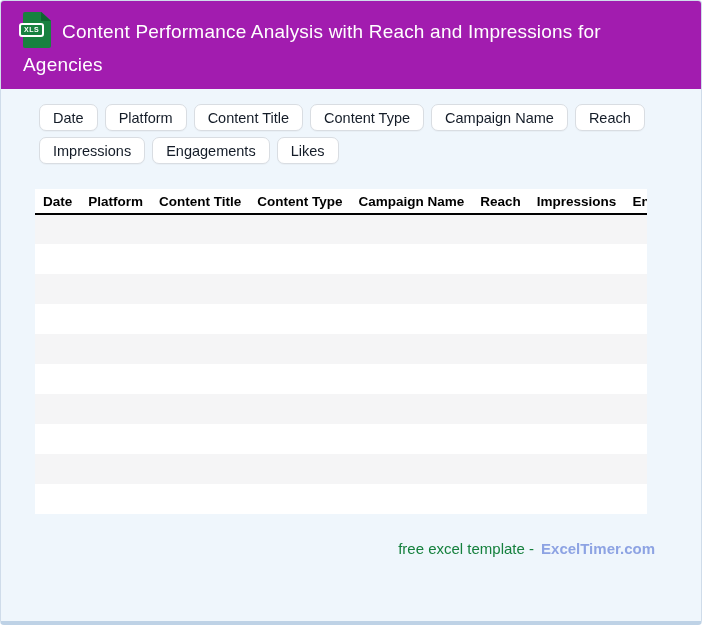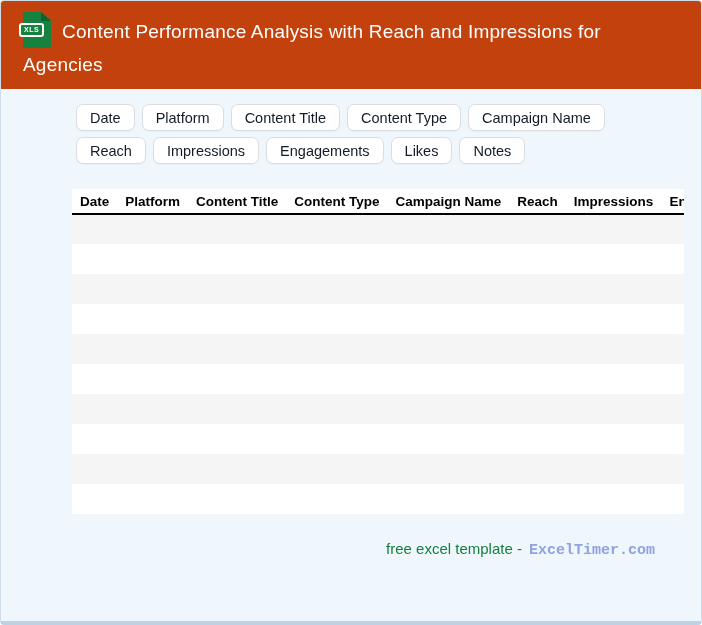--- a/index.html
+++ b/index.html
@@ -12,21 +12,21 @@
     width: 702px;
     height: 625px;
     background: #eff6fc;
     border: 1px solid #cfdcea;
     border-bottom: 4px solid #bed2e6;
     border-radius: 4px;
     overflow: hidden;
   }
   
   .header {
-    background: #c2410c;
+    background: #a21caf;
     height: 88px;
     padding: 11px 22px 0 22px;
     color: #ffffff;
   }
   .header-line {
     font-size: 19px;
     font-weight: 500;
     line-height: 33px;
     letter-spacing: 0.2px;
   }
@@ -61,22 +61,21 @@
     border-radius: 3px;
     color: #ffffff;
     font-size: 7px;
     font-weight: 700;
     line-height: 8px;
     padding: 1px 3px;
     letter-spacing: 0.5px;
   }
   
   .main {
-    padding: 15px 24px 0 54px;
-    margin-left: 17px;
+    padding: 15px 24px 0 34px;
   }
   .chips {
     display: flex;
     flex-wrap: wrap;
     gap: 6px 7px;
     padding-left: 4px;
   }
   .chip {
     background: #ffffff;
     border: 1px solid #d9dde2;
@@ -127,21 +126,20 @@
     font-size: 15px;
   }
   .footer-text {
     color: #15803d;
   }
   .footer-brand {
     color: #8da3e3;
     font-weight: 700;
     margin-left: 7px;
     text-decoration: none;
-    font-family: Liberation Mono, monospace;
   }
 </style>
 </head>
 <body>
 
 <div class="card">
 
   <div class="header">
     <div class="header-line">
       <span class="file-icon">
@@ -157,21 +155,20 @@
     <div class="chips">
       <button class="chip">Date</button>
       <button class="chip">Platform</button>
       <button class="chip">Content Title</button>
       <button class="chip">Content Type</button>
       <button class="chip">Campaign Name</button>
       <button class="chip">Reach</button>
       <button class="chip">Impressions</button>
       <button class="chip">Engagements</button>
       <button class="chip">Likes</button>
-      <button class="chip">Notes</button>
     </div>
 
     <div class="table-wrap">
       <table>
         <thead>
           <tr>
             <th>Date</th>
             <th>Platform</th>
             <th>Content Title</th>
             <th>Content Type</th>

